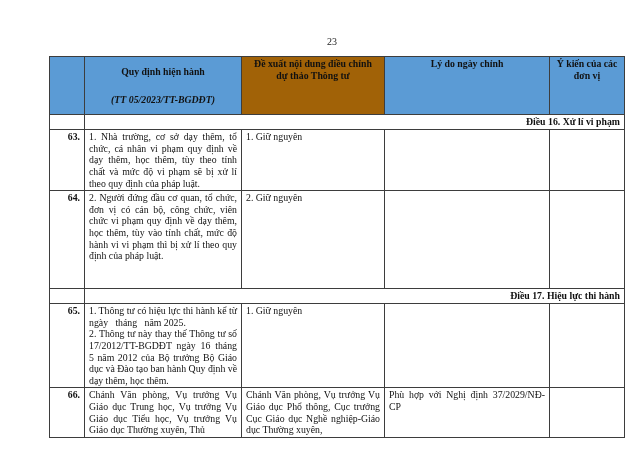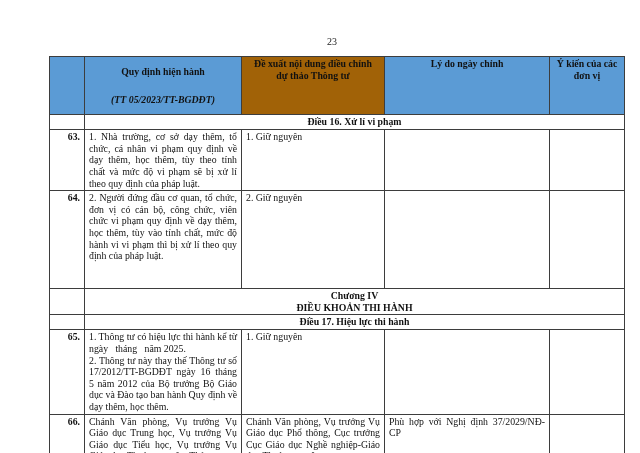--- a/index.html
+++ b/index.html
@@ -46,21 +46,21 @@
     border-bottom: 1.5px solid #1a1a1a;
   }
   .hdr .italic { font-style: italic; }
   td.num {
     text-align: right;
     font-weight: bold;
     padding-right: 5px;
   }
   td.sec {
     font-weight: bold;
-    text-align: center;
+    text-align: right;
     font-size: 10px;
   }
   td.chap {
     font-weight: bold;
     text-align: center;
     font-size: 10px;
     line-height: 12.5px;
     padding-top: 2px;
   }
   td.cell { text-align: justify; }
@@ -117,25 +117,20 @@
     </tr>
 
     <tr class="h-r64">
       <td class="num">64.</td>
       <td class="cell">2. Người đứng đầu cơ quan, tổ chức, đơn vị có cán bộ, công chức, viên chức vi phạm quy định về dạy thêm, học thêm, tùy vào tính chất, mức độ hành vi vi phạm thì bị xử lí theo quy định của pháp luật.</td>
       <td class="cell">2. Giữ nguyên</td>
       <td class="cell"></td>
       <td class="cell"></td>
     </tr>
 
-    <tr class="h-chap">
-      <td class="num"></td>
-      <td class="chap preline" colspan="4">Chương IV
-ĐIỀU KHOẢN THI HÀNH</td>
-    </tr>
 
     <tr class="h-sec">
       <td class="num"></td>
       <td class="sec" colspan="4">Điều 17. Hiệu lực thi hành</td>
     </tr>
 
     <tr class="h-r65">
       <td class="num">65.</td>
       <td class="cell preline">1. Thông tư có hiệu lực thi hành kể từ ngày &nbsp;&nbsp;tháng &nbsp;&nbsp;năm 2025.
 2. Thông tư này thay thế Thông tư số 17/2012/TT-BGDĐT ngày 16 tháng 5 năm 2012 của Bộ trưởng Bộ Giáo dục và Đào tạo ban hành Quy định về dạy thêm, học thêm.</td>

